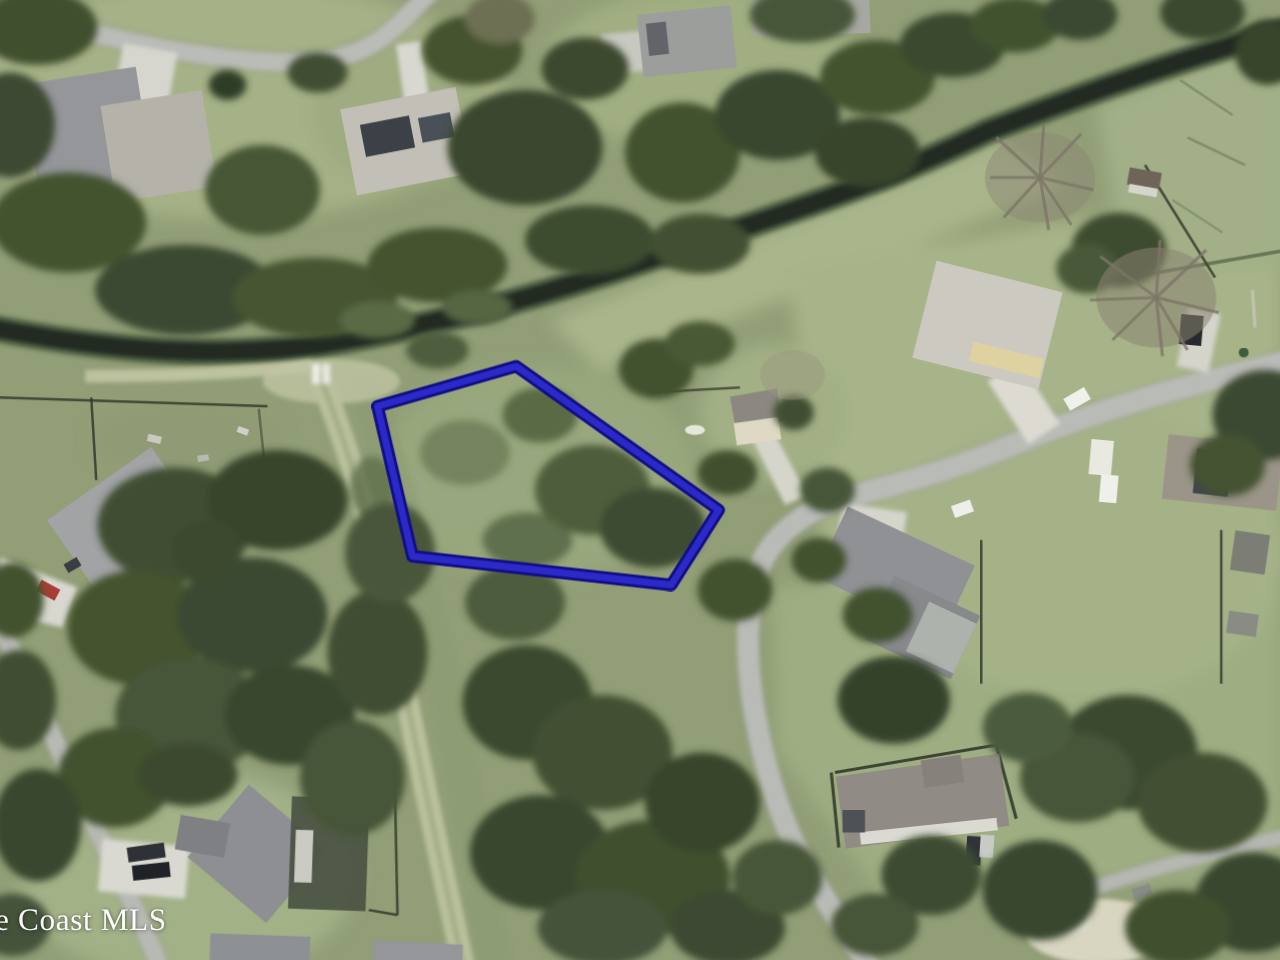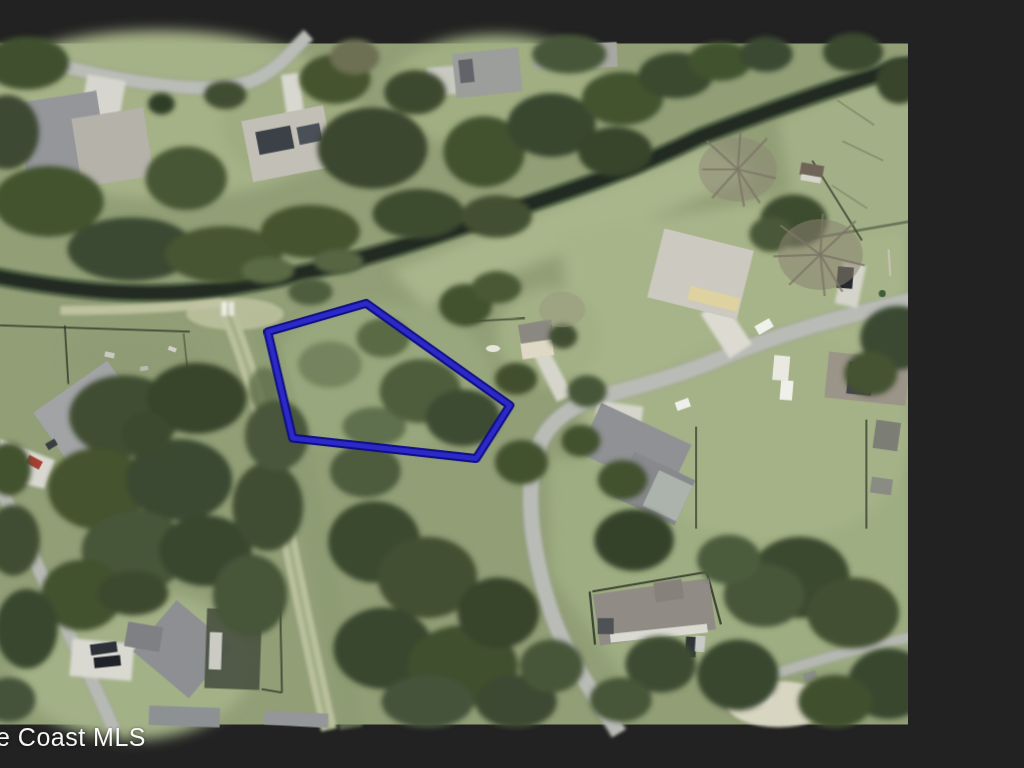--- a/index.html
+++ b/index.html
@@ -1,16 +1,16 @@
 <!DOCTYPE html>
 <html><head>
 <meta charset="utf-8">
 <style>
   html,body{margin:0;padding:0;background:#222;}
-  .stage{position:relative;width:908px;height:768px;overflow:hidden;font-family:Liberation Sans, sans-serif;}
+  .stage{position:relative;width:1024px;height:768px;overflow:hidden;font-family:Liberation Serif, serif;}
   .stage svg{position:absolute;left:0;top:0;width:100%;height:100%;display:block;}
   .watermark{
     position:absolute;left:-4px;top:723px;
     font-size:25px;font-weight:500;letter-spacing:.5px;
     color:#ffffff;opacity:.96;
     text-shadow:0 1px 4px rgba(0,0,0,.45), 0 0 2px rgba(0,0,0,.3);
     user-select:none;white-space:nowrap;
   }
 </style>
 </head>

